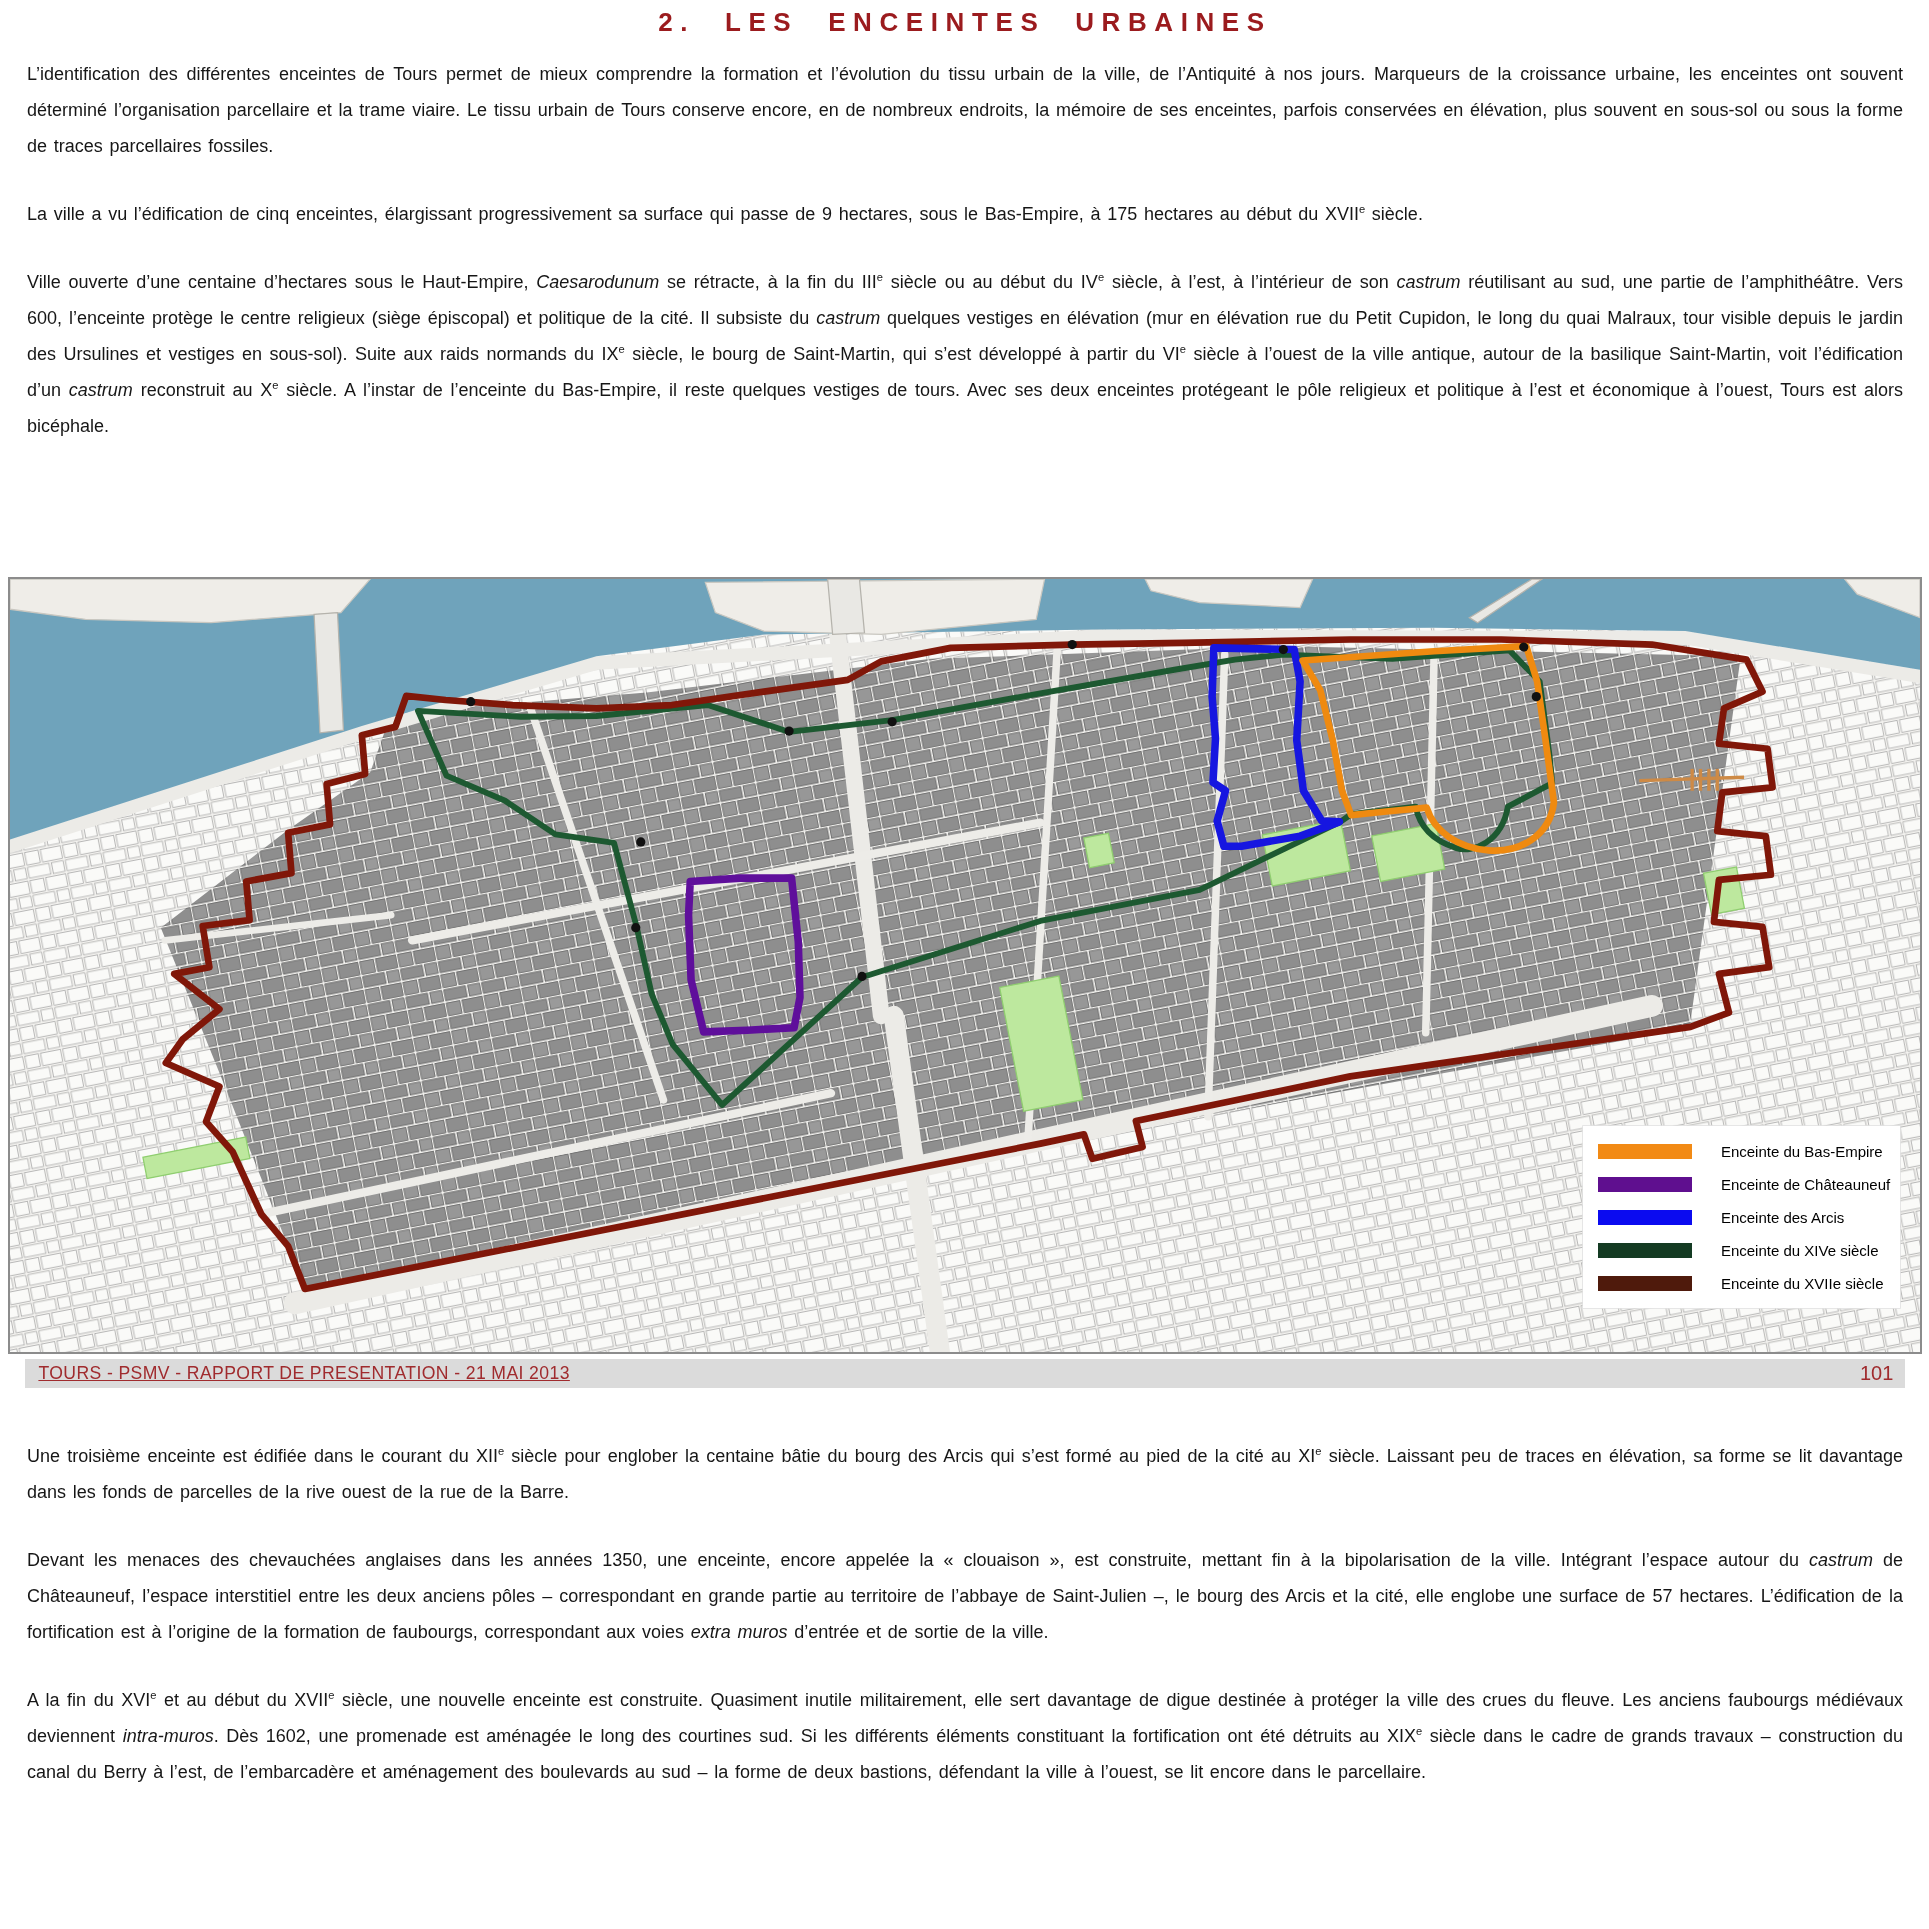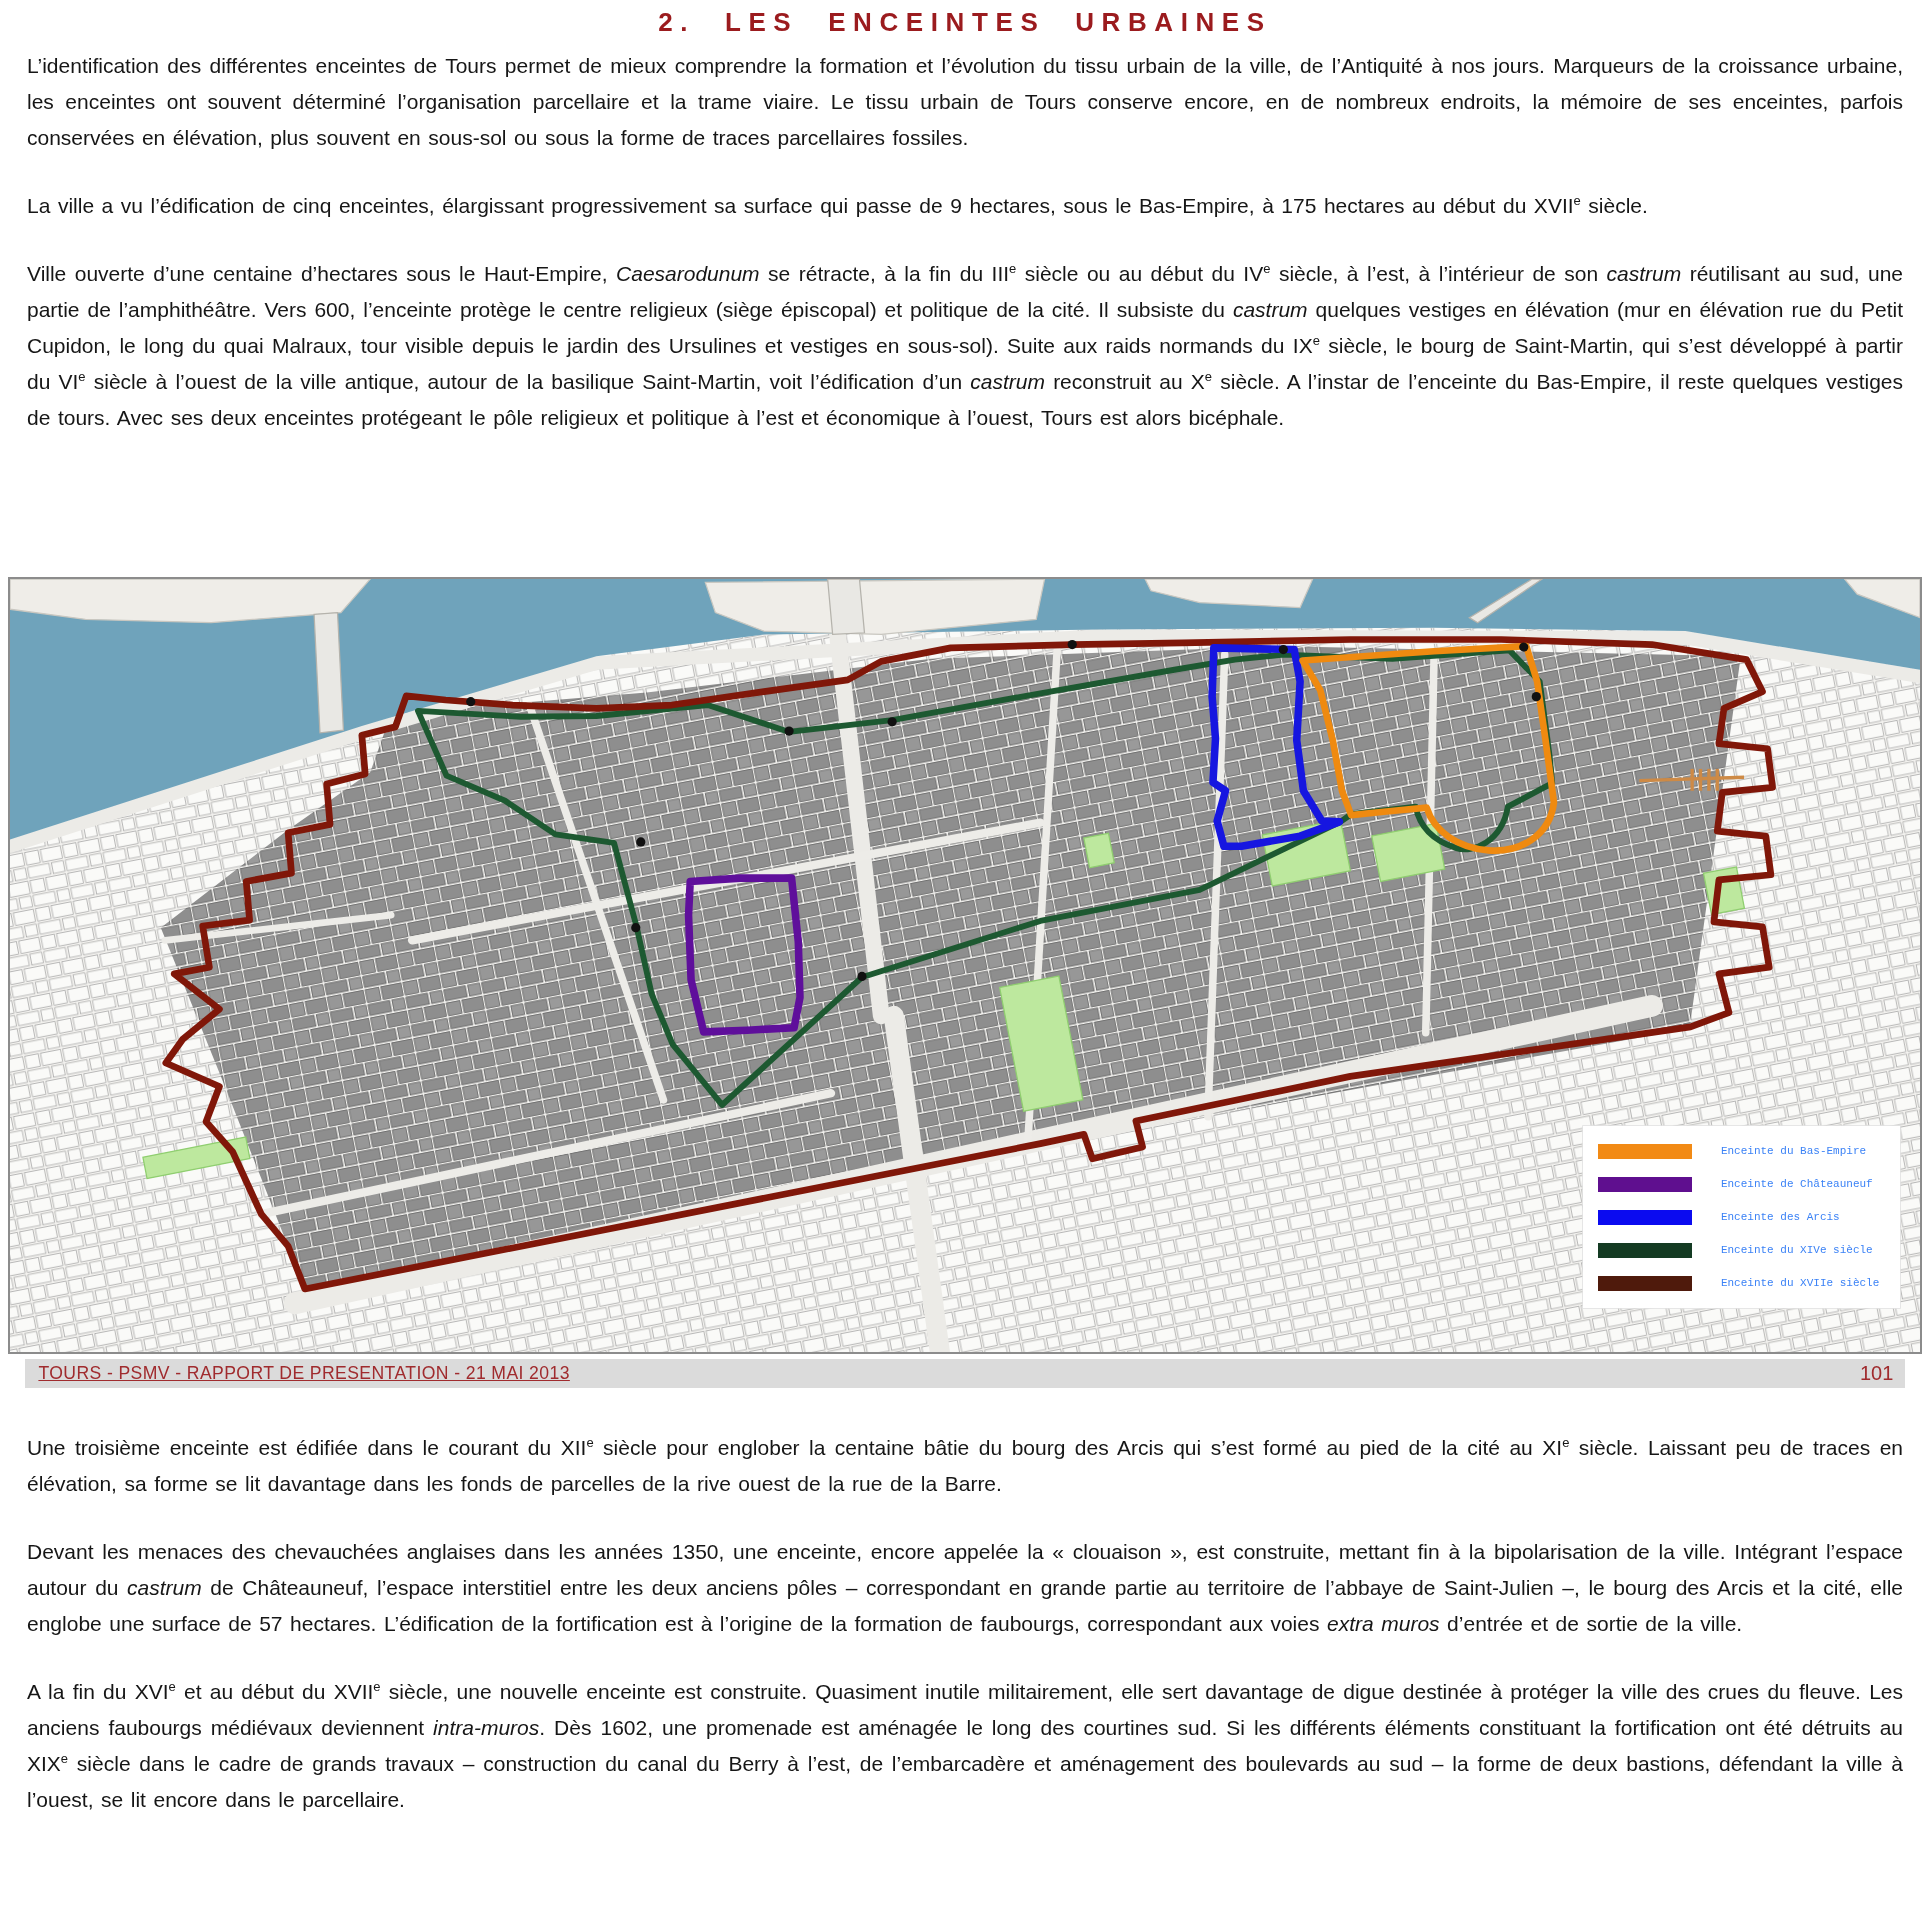--- a/index.html
+++ b/index.html
@@ -3,31 +3,31 @@
 <meta charset="utf-8">
 <style>
   html,body{margin:0;padding:0;background:#ffffff;}
   body{width:1930px;height:1930px;position:relative;overflow:hidden;
        font-family:"Liberation Sans",sans-serif;color:#161616;}
   .title{position:absolute;top:6.7px;left:0;width:100%;text-align:center;
          font-size:26px;font-weight:bold;letter-spacing:7.6px;word-spacing:15px;}
   .textcol{position:absolute;left:27px;width:1876px;}
   #top-text{top:44px;}
   #bottom-text{top:1426px;}
-  .para{margin:4px 0 32px 0;text-align:justify;font-size:21px;line-height:36px;
+  .para{margin:12px 0 32px 0;text-align:justify;font-size:18px;line-height:36px;
         word-spacing:1.7px;}
   .para sup{font-size:0.62em;line-height:0;}
   #map-figure{position:absolute;left:8.4px;top:577px;width:1914px;height:777px;
         box-sizing:border-box;border:2.5px solid #8C8C8C;background:#F4F3F0;}
   #map-figure svg{display:block;width:100%;height:100%;}
   #legend{position:absolute;right:20px;bottom:44px;width:317px;background:#ffffff;
         padding:8.4px 0 8.4px 0;box-shadow:0 0 0 0.8px #e2e2e2;}
   .lg-row{display:flex;align-items:center;height:33px;}
   .lg-swatch{display:inline-block;width:94px;height:15px;margin-left:15px;flex:none;}
-  .lg-label{margin-left:28.5px;font-size:11px;color:#3b82f6;white-space:nowrap;font-family:Liberation Mono, monospace;}
+  .lg-label{margin-left:28.5px;font-size:15px;color:#000000;white-space:nowrap;}
   #footer-band{position:absolute;left:25px;top:1359px;width:1880px;height:28.5px;
         display:flex;align-items:center;justify-content:space-between;
         box-sizing:border-box;padding:0 11.7px 0 13.4px;}
   #footer-left{font-size:17.6px;letter-spacing:0.4px;text-decoration:underline;}
   #footer-page{font-size:20px;}
 </style>
 </head>
 <body>
 
 <div class="title" style="color: rgb(155, 27, 30);">2. LES ENCEINTES URBAINES</div>

